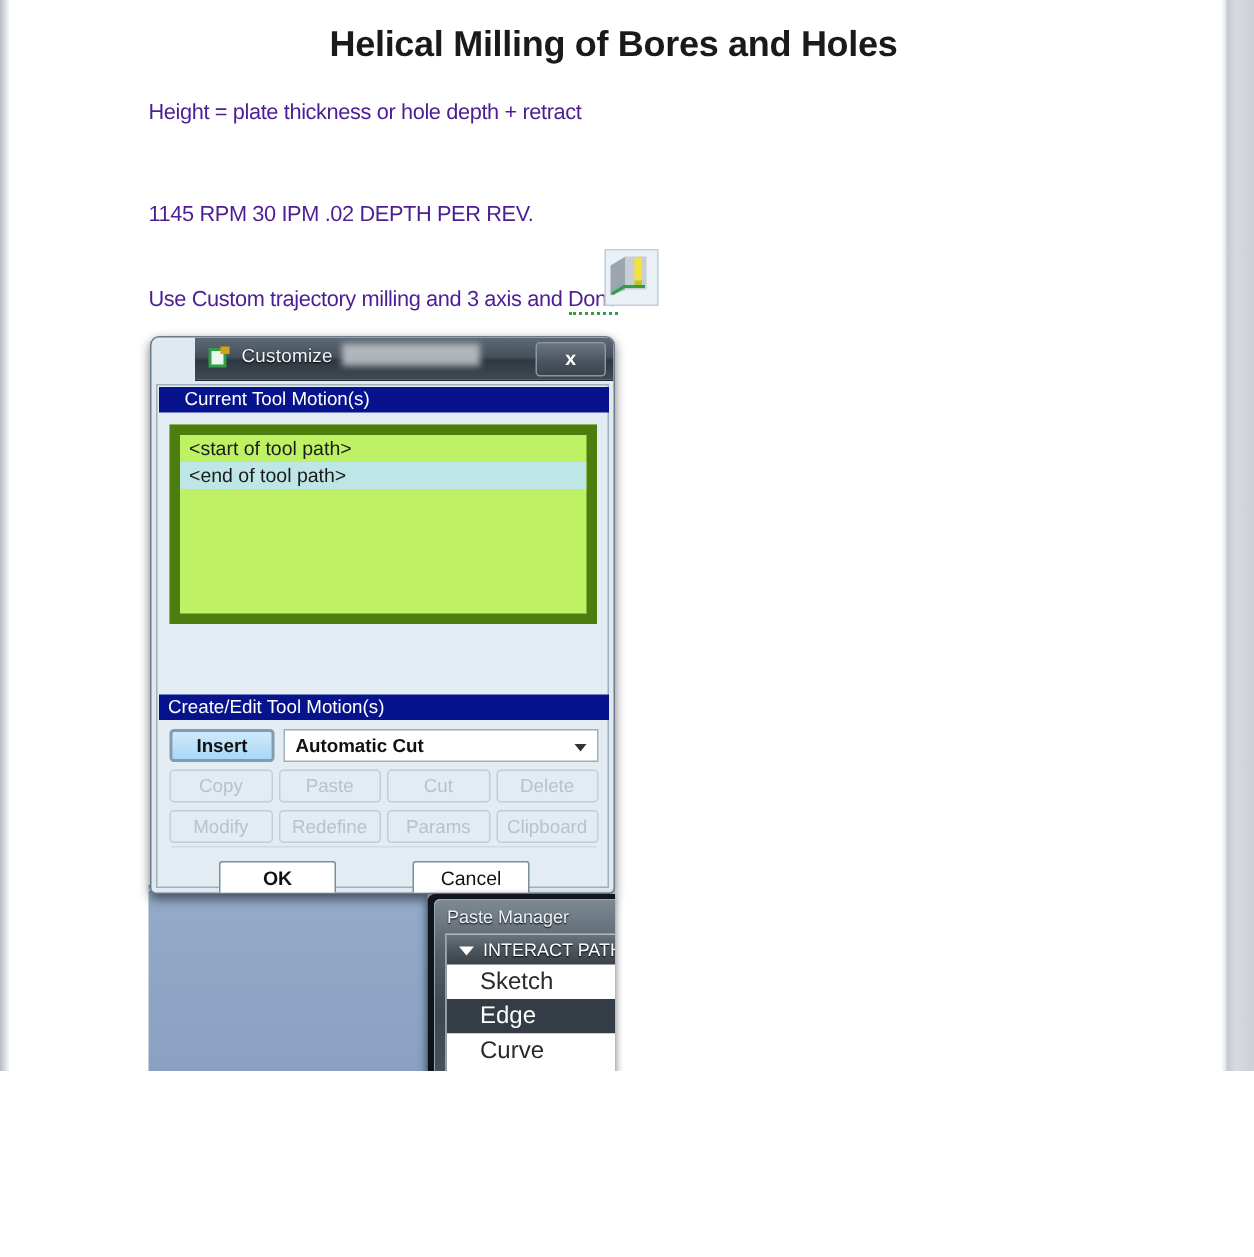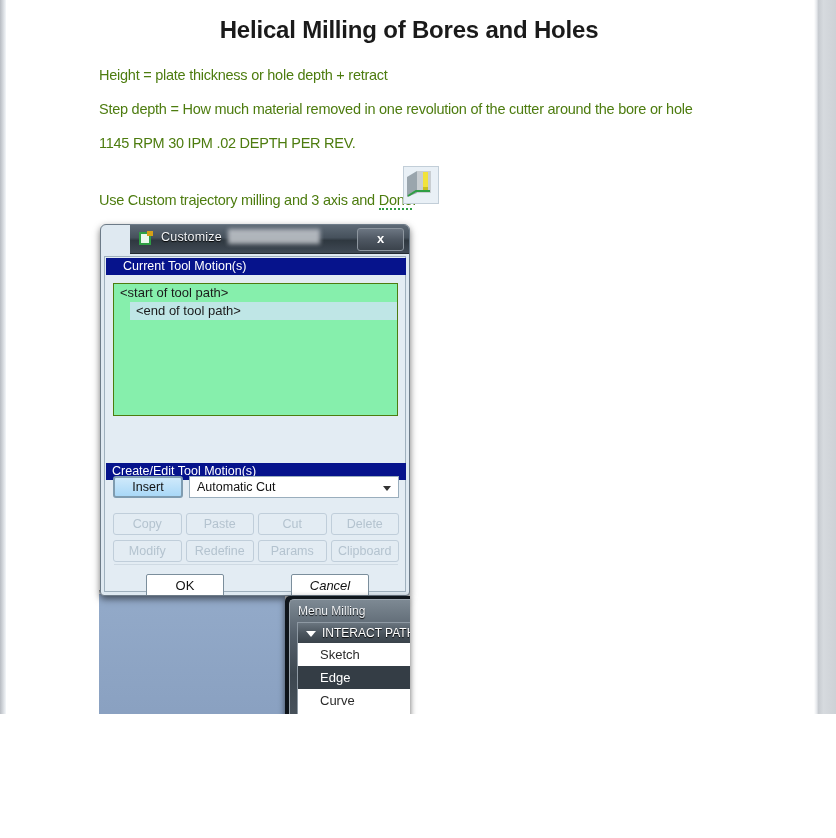--- a/index.html
+++ b/index.html
@@ -52,21 +52,21 @@
     text-align: center;
     font-size: 24px;
     font-weight: bold;
     color: #1a1a1a;
     letter-spacing: -0.2px;
   }
   .body-line {
     position: absolute;
     left: 99px;
     font-size: 14.5px;
-    color: #4d7c0f;
+    color: #4c1d95;
     white-space: nowrap;
     letter-spacing: -0.25px;
   }
   #line-height   { top: 67px; }
   #line-step     { top: 101px; }
   #line-rpm      { top: 135px; }
   #line-custom   { top: 192px; }
   #line-select   { top: 819px; }
   .spell-underline {
     border-bottom: 2px dotted #2f9e44;
@@ -165,48 +165,48 @@
     position: absolute;
     left: 1px; top: 1px;
     width: 300px;
     padding-left: 17px;
   }
   #motion-list {
     position: absolute;
     left: 8px; top: 26px;
     width: 285px;
     height: 133px;
-    background: #86efac;
-    border: 1px solid #4d7c0f;
+    background: #bef264;
+    border: 7px solid #4d7c0f;
     box-sizing: border-box;
     overflow: hidden;
   }
   .motion-item {
     font-size: 13px;
     color: #1b1b1b;
     padding: 1px 0 1px 6px;
     line-height: 16px;
     cursor: pointer;
   }
   .motion-item.selected {
     background: #bfe6e6;
-    margin-left: 16px;
   }
 
   #section-create {
     position: absolute;
     left: 1px; top: 206px;
     width: 300px;
   }
 
   #insert-row {
     position: absolute;
-    left: 8px; top: 219px;
+    left: 8px; top: 229px;
     width: 286px;
     height: 22px;
+    font-weight: bold;
   }
   #insert-button {
     position: absolute;
     left: 0; top: 0;
     width: 70px; height: 22px;
     background: linear-gradient(to bottom, #cfe9fb 0%, #a9d8f7 100%);
     border: 2px solid #7f9cb0;
     border-radius: 3px;
     box-sizing: border-box;
     font-size: 12.5px;
@@ -275,22 +275,22 @@
     background: #ffffff;
     border: 1px solid #7b8e9c;
     border-radius: 2px;
     box-sizing: border-box;
     font-size: 13px;
     color: #111;
     text-align: center;
     line-height: 22px;
     cursor: pointer;
   }
-  #ok-button { left: 33px; }
-  #cancel-button { left: 178px; font-style: italic; }
+  #ok-button { left: 33px; font-weight: bold; }
+  #cancel-button { left: 162px; }
 
   #dialog-divider {
     position: absolute;
     left: 9px; top: 307px;
     width: 284px;
     height: 1px;
     background: #cfdae3;
   }
 
   
@@ -364,21 +364,21 @@
   }
   #mm-header-text {
     position: absolute;
     left: 24px; top: 0;
     text-shadow: 0 1px 1px #000;
   }
   .mm-item {
     height: 23px;
     line-height: 23px;
     padding-left: 22px;
-    font-size: 13px;
+    font-size: 16px;
     color: #2a2a2a;
     background: #ffffff;
     cursor: pointer;
     white-space: nowrap;
   }
   .mm-item.selected {
     background: #343d45;
     color: #ffffff;
   }
   .mm-item.bold { font-weight: bold; }
@@ -417,21 +417,20 @@
 <body>
 
 <div id="page">
 
   <div class="edge-strip edge-left"></div>
 
   <div id="doc-title">Helical Milling of Bores and Holes</div>
 
   <div class="body-line" id="line-height">Height = plate thickness or hole depth + retract</div>
 
-  <div class="body-line" id="line-step">Step depth = How much material removed in one revolution of the cutter around the bore or hole</div>
 
   <div class="body-line" id="line-rpm">1145  RPM 30  IPM .02 DEPTH PER REV.</div>
 
   <div class="body-line" id="line-custom"><span>Use Custom trajectory milling and 3 axis and </span><span class="spell-underline">Done</span><span>.</span></div>
 
   <div id="traj-icon">
     <svg width="34" height="36" viewBox="0 0 34 36">
       <polygon points="3,10 13,4 13,26 3,30" fill="#9aa5ad"></polygon>
       <polygon points="13,4 27,4 27,26 13,26" fill="#c9ced2"></polygon>
       <rect x="19" y="5" width="5" height="15" fill="#f2e33a"></rect>
@@ -497,21 +496,21 @@
       <div id="okcancel-row">
         <div class="ok-cancel-btn" id="ok-button">OK</div>
         <div class="ok-cancel-btn" id="cancel-button">Cancel</div>
       </div>
 
     </div>
   </div>
 
   <div id="menu-manager">
     <div id="mm-inner">
-      <div id="mm-title">Menu Milling</div>
+      <div id="mm-title">Paste Manager</div>
 
       <div id="mm-panel">
         <div id="mm-header">
           <div id="mm-header-arrow"></div>
           <div id="mm-header-text">INTERACT PATH</div>
         </div>
 
         <div class="mm-item">Sketch</div>
         <div class="mm-item selected">Edge</div>
         <div class="mm-item">Curve</div>

